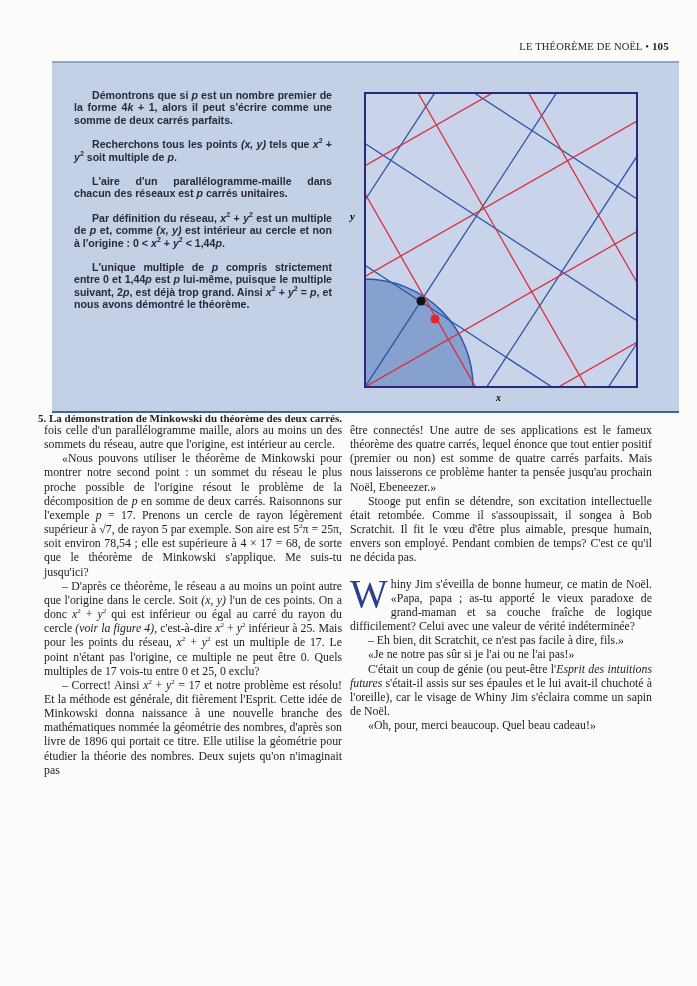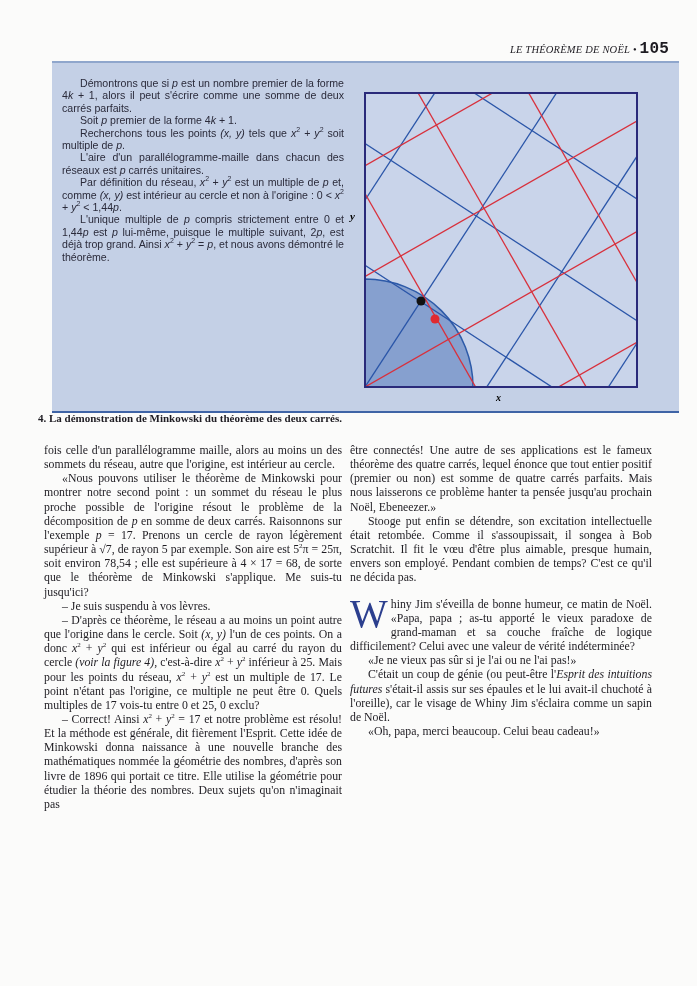--- a/index.html
+++ b/index.html
@@ -1,30 +1,30 @@
 <!DOCTYPE html>
 <html><head>
 <meta charset="utf-8">
 <style>
   html, body { margin:0; padding:0; }
   body { width:697px; height:986px; background:#fbfbfa; position:relative; overflow:hidden;
          font-family:"Liberation Serif", serif; color:#1e1c22; }
   .running-head { position:absolute; top:40px; right:28px; font-size:10.5px; letter-spacing:0.2px; }
-  .running-head .title { font-style:italic; }
-  .running-head .num { font-weight:bold; font-size:16px;font-family:Liberation Mono, monospace; }
+  .running-head .title { }
+  .running-head .num { font-weight:bold; font-size:11px; }
   .figure-panel { position:absolute; left:52px; top:61px; width:627px; height:348px;
          background:#c4d0e6; border-top:2px solid #8fa6cc; border-bottom:2px solid #3f64a6; }
   .sidebar-text { position:absolute; left:10px; top:14px; width:282px;
          font-family:"Liberation Sans", sans-serif; font-size:10.6px; line-height:12.4px; color:#2a2a3a;
          text-align:justify; }
-  .sidebar-text p { margin:0; text-indent:18px; }
+  .sidebar-text p { margin:12px; text-indent:18px;font-weight:bold; }
   .sidebar-text i { font-style:italic; }
   .fig-svg { position:absolute; left:0; top:0; }
   .caption { position:absolute; left:38px; top:412px; font-size:11px; font-weight:bold; color:#1e1c22; }
-  .col { position:absolute; top:443px; font-size:11.8px; line-height:14.15px; text-align:justify; color:#1e1c22; }
+  .col { position:absolute; top:423px; font-size:11.8px; line-height:14.15px; text-align:justify; color:#1e1c22; }
   .col-left { left:44px; width:298px; }
   .col-right { left:350px; width:302px; }
   .col p { margin:0; text-indent:18px; }
   .col p.noindent { text-indent:0; }
   .col p.gap { margin-top:12px; }
   .dropcap { float:left; font-size:40px; line-height:32px; color:#2c3f8e; margin:1px 3px 0 0; font-family:"Liberation Serif", serif; }
   .col i { font-style:italic; }
   sup { font-size:7px; line-height:0; }
 </style>
 </head>
@@ -32,21 +32,20 @@
 
 <div class="running-head">
   <span class="title">LE THÉORÈME DE NOËL</span>
   <span>•</span>
   <span class="num">105</span>
 </div>
 
 <div class="figure-panel">
   <div class="sidebar-text" id="sidebar-text">
       <p>Démontrons que si <i>p</i> est un nombre premier de la forme 4<i>k</i> + 1, alors il peut s'écrire comme une somme de deux carrés parfaits.</p>
-      <p>Soit <i>p</i> premier de la forme 4<i>k</i> + 1.</p>
       <p>Recherchons tous les points <i>(x, y)</i> tels que <i>x</i><sup>2</sup> + <i>y</i><sup>2</sup> soit multiple de <i>p</i>.</p>
       <p>L'aire d'un parallélogramme-maille dans chacun des réseaux est <i>p</i> carrés unitaires.</p>
       <p>Par définition du réseau, <i>x</i><sup>2</sup> + <i>y</i><sup>2</sup> est un multiple de <i>p</i> et, comme <i>(x, y)</i> est intérieur au cercle et non à l'origine : 0 &lt; <i>x</i><sup>2</sup> + <i>y</i><sup>2</sup> &lt; 1,44<i>p</i>.</p>
       <p>L'unique multiple de <i>p</i> compris strictement entre 0 et 1,44<i>p</i> est <i>p</i> lui-même, puisque le multiple suivant, 2<i>p</i>, est déjà trop grand. Ainsi <i>x</i><sup>2</sup> + <i>y</i><sup>2</sup> = <i>p</i>, et nous avons démontré le théorème.</p>
     </div>
   <svg class="fig-svg" id="fig-svg" width="627" height="348">
     <defs>
       <clipPath id="sqclip">
           <rect x="313" y="30" width="272" height="294"></rect>
         </clipPath>
@@ -108,36 +107,36 @@
         <line x1="-633.6330943848391" y1="-171.642799418477" x2="259.416994657462" y2="1391.1948564055497" stroke="#d8303c" stroke-width="1.3"></line>
         <circle cx="369" cy="238" r="4.5" fill="#111111"></circle>
         <circle cx="383" cy="256" r="4.5" fill="#e02a30"></circle>
       </g>
     <rect id="fig-frame" x="313" y="30" width="272" height="294" fill="none" stroke-width="2" stroke="#2a2a7a"></rect>
     <text id="y-label" x="298" y="157" font-family="Liberation Serif, serif" font-style="italic" font-weight="bold" font-size="11">y</text>
     <text id="x-label" x="444" y="326" font-family="Liberation Serif, serif" font-style="italic" font-weight="bold" font-size="10" dy="12">x</text>
   </svg>
 </div>
 
-<div class="caption">4. La démonstration de Minkowski du théorème des deux carrés.</div>
+<div class="caption">5. La démonstration de Minkowski du théorème des deux carrés.</div>
 
 <div class="col col-left" id="col-left">
     <p class="noindent">fois celle d'un parallélogramme maille, alors au moins un des sommets du réseau, autre que l'origine, est intérieur au cercle.</p>
     <p>«Nous pouvons utiliser le théorème de Minkowski pour montrer notre second point : un sommet du réseau le plus proche possible de l'origine résout le problème de la décomposition de <i>p</i> en somme de deux carrés. Raisonnons sur l'exemple <i>p</i> = 17. Prenons un cercle de rayon légèrement supérieur à √7, de rayon 5 par exemple. Son aire est 5<sup>2</sup>π = 25π, soit environ 78,54 ; elle est supérieure à 4 × 17 = 68, de sorte que le théorème de Minkowski s'applique. Me suis-tu jusqu'ici?</p>
-    <p>– Je suis suspendu à vos lèvres.</p>
     <p>– D'après ce théorème, le réseau a au moins un point autre que l'origine dans le cercle. Soit <i>(x, y)</i> l'un de ces points. On a donc <i>x</i><sup>2</sup> + <i>y</i><sup>2</sup> qui est inférieur ou égal au carré du rayon du cercle <i>(voir la figure 4)</i>, c'est-à-dire <i>x</i><sup>2</sup> + <i>y</i><sup>2</sup> inférieur à 25. Mais pour les points du réseau, <i>x</i><sup>2</sup> + <i>y</i><sup>2</sup> est un multiple de 17. Le point n'étant pas l'origine, ce multiple ne peut être 0. Quels multiples de 17 vois-tu entre 0 et 25, 0 exclu?</p>
     <p>– Correct! Ainsi <i>x</i><sup>2</sup> + <i>y</i><sup>2</sup> = 17 et notre problème est résolu! Et la méthode est générale, dit fièrement l'Esprit. Cette idée de Minkowski donna naissance à une nouvelle branche des mathématiques nommée la géométrie des nombres, d'après son livre de 1896 qui portait ce titre. Elle utilise la géométrie pour étudier la théorie des nombres. Deux sujets qu'on n'imaginait pas</p>
   </div>
 
 <div class="col col-right">
   <div id="col-right-a">
       <p class="noindent">être connectés! Une autre de ses applications est le fameux théorème des quatre carrés, lequel énonce que tout entier positif (premier ou non) est somme de quatre carrés parfaits. Mais nous laisserons ce problème hanter ta pensée jusqu'au prochain Noël, Ebeneezer.»</p>
       <p>Stooge put enfin se détendre, son excitation intellectuelle était retombée. Comme il s'assoupissait, il songea à Bob Scratchit. Il fit le vœu d'être plus aimable, presque humain, envers son employé. Pendant combien de temps? C'est ce qu'il ne décida pas.</p>
     </div>
   <p class="noindent gap">
     <span class="dropcap">W</span><span id="sec2-first">hiny Jim s'éveilla de bonne humeur, ce matin de Noël. «Papa, papa ; as-tu apporté le vieux paradoxe de grand-maman et sa couche fraîche de logique difficilement? Celui avec une valeur de vérité indéterminée?</span>
   </p>
   <div id="col-right-b">
-      <p>«Je ne vieux pas sûr si je l'ai ou ne l'ai pas!»</p>
+      <p>– Eh bien, dit Scratchit, ce n'est pas facile à dire, fils.»</p>
+      <p>«Je ne notre pas sûr si je l'ai ou ne l'ai pas!»</p>
       <p>C'était un coup de génie (ou peut-être l'<i>Esprit des intuitions futures</i> s'était-il assis sur ses épaules et le lui avait-il chuchoté à l'oreille), car le visage de Whiny Jim s'éclaira comme un sapin de Noël.</p>
-      <p>«Oh, papa, merci beaucoup. Celui beau cadeau!»</p>
+      <p>«Oh, pour, merci beaucoup. Quel beau cadeau!»</p>
     </div>
 </div>
 
 </body></html>

